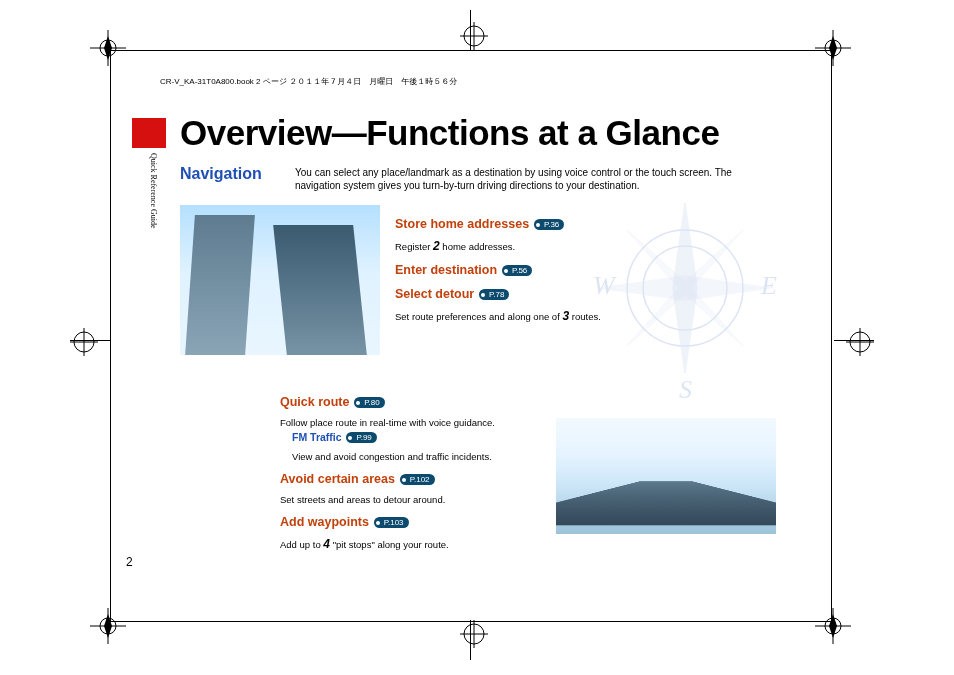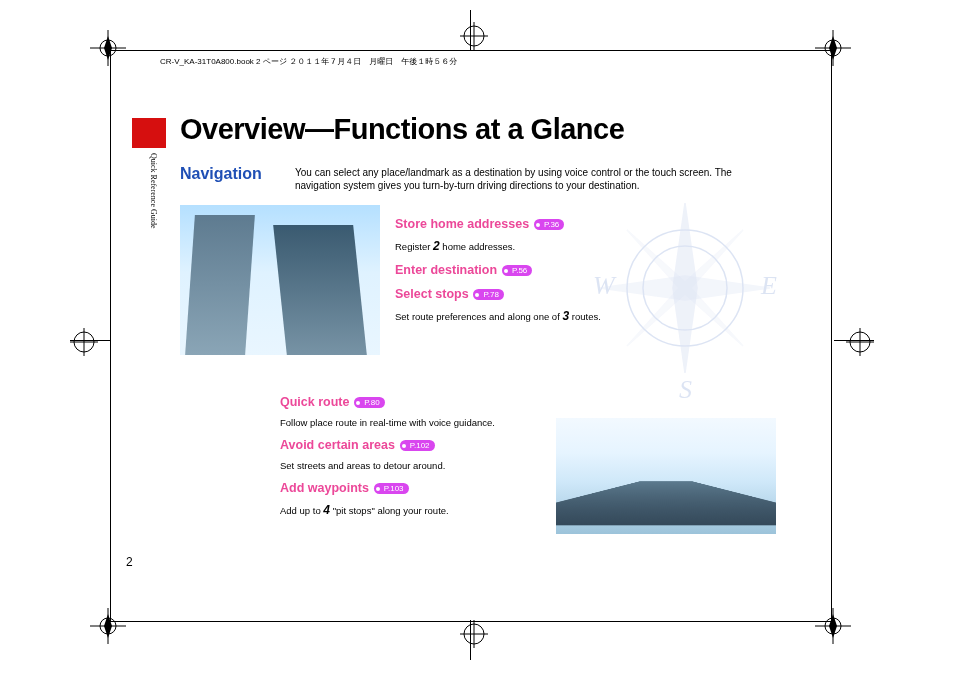--- a/index.html
+++ b/index.html
@@ -40,37 +40,37 @@
   .sm-b  { left: 460px; top: 620px; }
   .sm-l  { left: 70px;  top: 328px; }
   .sm-r  { left: 846px; top: 328px; }
   .crop-t { position:absolute; left:470px; top:10px; width:1px; height:40px; background:#000;}
   .crop-b { position:absolute; left:470px; top:620px; width:1px; height:40px; background:#000;}
   .crop-l { position:absolute; left:70px; top:340px; width:40px; height:1px; background:#000;}
   .crop-r { position:absolute; left:834px; top:340px; width:40px; height:1px; background:#000;}
   .header-meta {
     position: absolute;
     left: 160px;
-    top: 56px;
+    top: 76px;
     font-size: 8px;
     color: #000;
   }
   .red-bar {
     position: absolute;
     left: 132px;
     top: 118px;
     width: 34px;
     height: 30px;
     background: #d60f0f;
   }
   .title {
     position: absolute;
     left: 180px;
     top: 113px;
-    font-size: 29px;
+    font-size: 35px;
     font-weight: 700;
     letter-spacing: -0.5px;
   }
   .side-tab {
     position: absolute;
     left: 149px;
     top: 153px;
     writing-mode: vertical-rl;
     font-size: 8px;
     color: #000;
@@ -128,24 +128,24 @@
     opacity: 0.15;
   }
   .block-right {
     position: absolute;
     left: 395px;
     top: 217px;
     width: 260px;
     font-size: 10px;
   }
   .item { margin-bottom: 10px; }
-  .item-title { color:#ec4899; font-weight:700; font-size:12.5px; }
+  .item-title { color:#c2410c; font-weight:700; font-size:12.5px; }
   .pbadge {
     display:inline-block;
-    background:#d946ef;
+    background:#0c4a6e;
     color:#fff;
     border-radius: 8px;
     font-size:8px;
     padding: 1px 5px 1px 4px;
     vertical-align: 1px;
     margin-left:2px;
     position:relative;
   }
   .pbadge::before{
     content:"";
@@ -285,31 +285,36 @@
   <div class="item">
     <span class="item-title">Store home addresses</span>
     <span class="pbadge"><span>P.36</span></span>
     <div class="desc"><span>Register </span><span class="big-num">2</span><span> home addresses.</span></div>
   </div>
   <div class="item">
     <span class="item-title">Enter destination</span>
     <span class="pbadge"><span>P.56</span></span>
   </div>
   <div class="item">
-    <span class="item-title">Select stops</span>
+    <span class="item-title">Select detour</span>
     <span class="pbadge"><span>P.78</span></span>
     <div class="desc"><span>Set route preferences and along one of </span><span class="big-num">3</span><span> routes.</span></div>
   </div>
 </div>
 
 <div class="block-left-lower">
   <div class="item">
     <span class="item-title">Quick route</span>
     <span class="pbadge"><span>P.80</span></span>
     <div class="desc">Follow place route in real-time with voice guidance.</div>
+    <div class="sub-indent">
+      <span class="sub-title">FM Traffic</span>
+      <span class="pbadge"><span>P.99</span></span>
+      <div class="desc">View and avoid congestion and traffic incidents.</div>
+    </div>
   </div>
   <div class="item">
     <span class="item-title">Avoid certain areas</span>
     <span class="pbadge"><span>P.102</span></span>
     <div class="desc">Set streets and areas to detour around.</div>
   </div>
   <div class="item">
     <span class="item-title">Add waypoints</span>
     <span class="pbadge"><span>P.103</span></span>
     <div class="desc"><span>Add up to </span><span class="big-num">4</span><span> "pit stops" along your route.</span></div>

